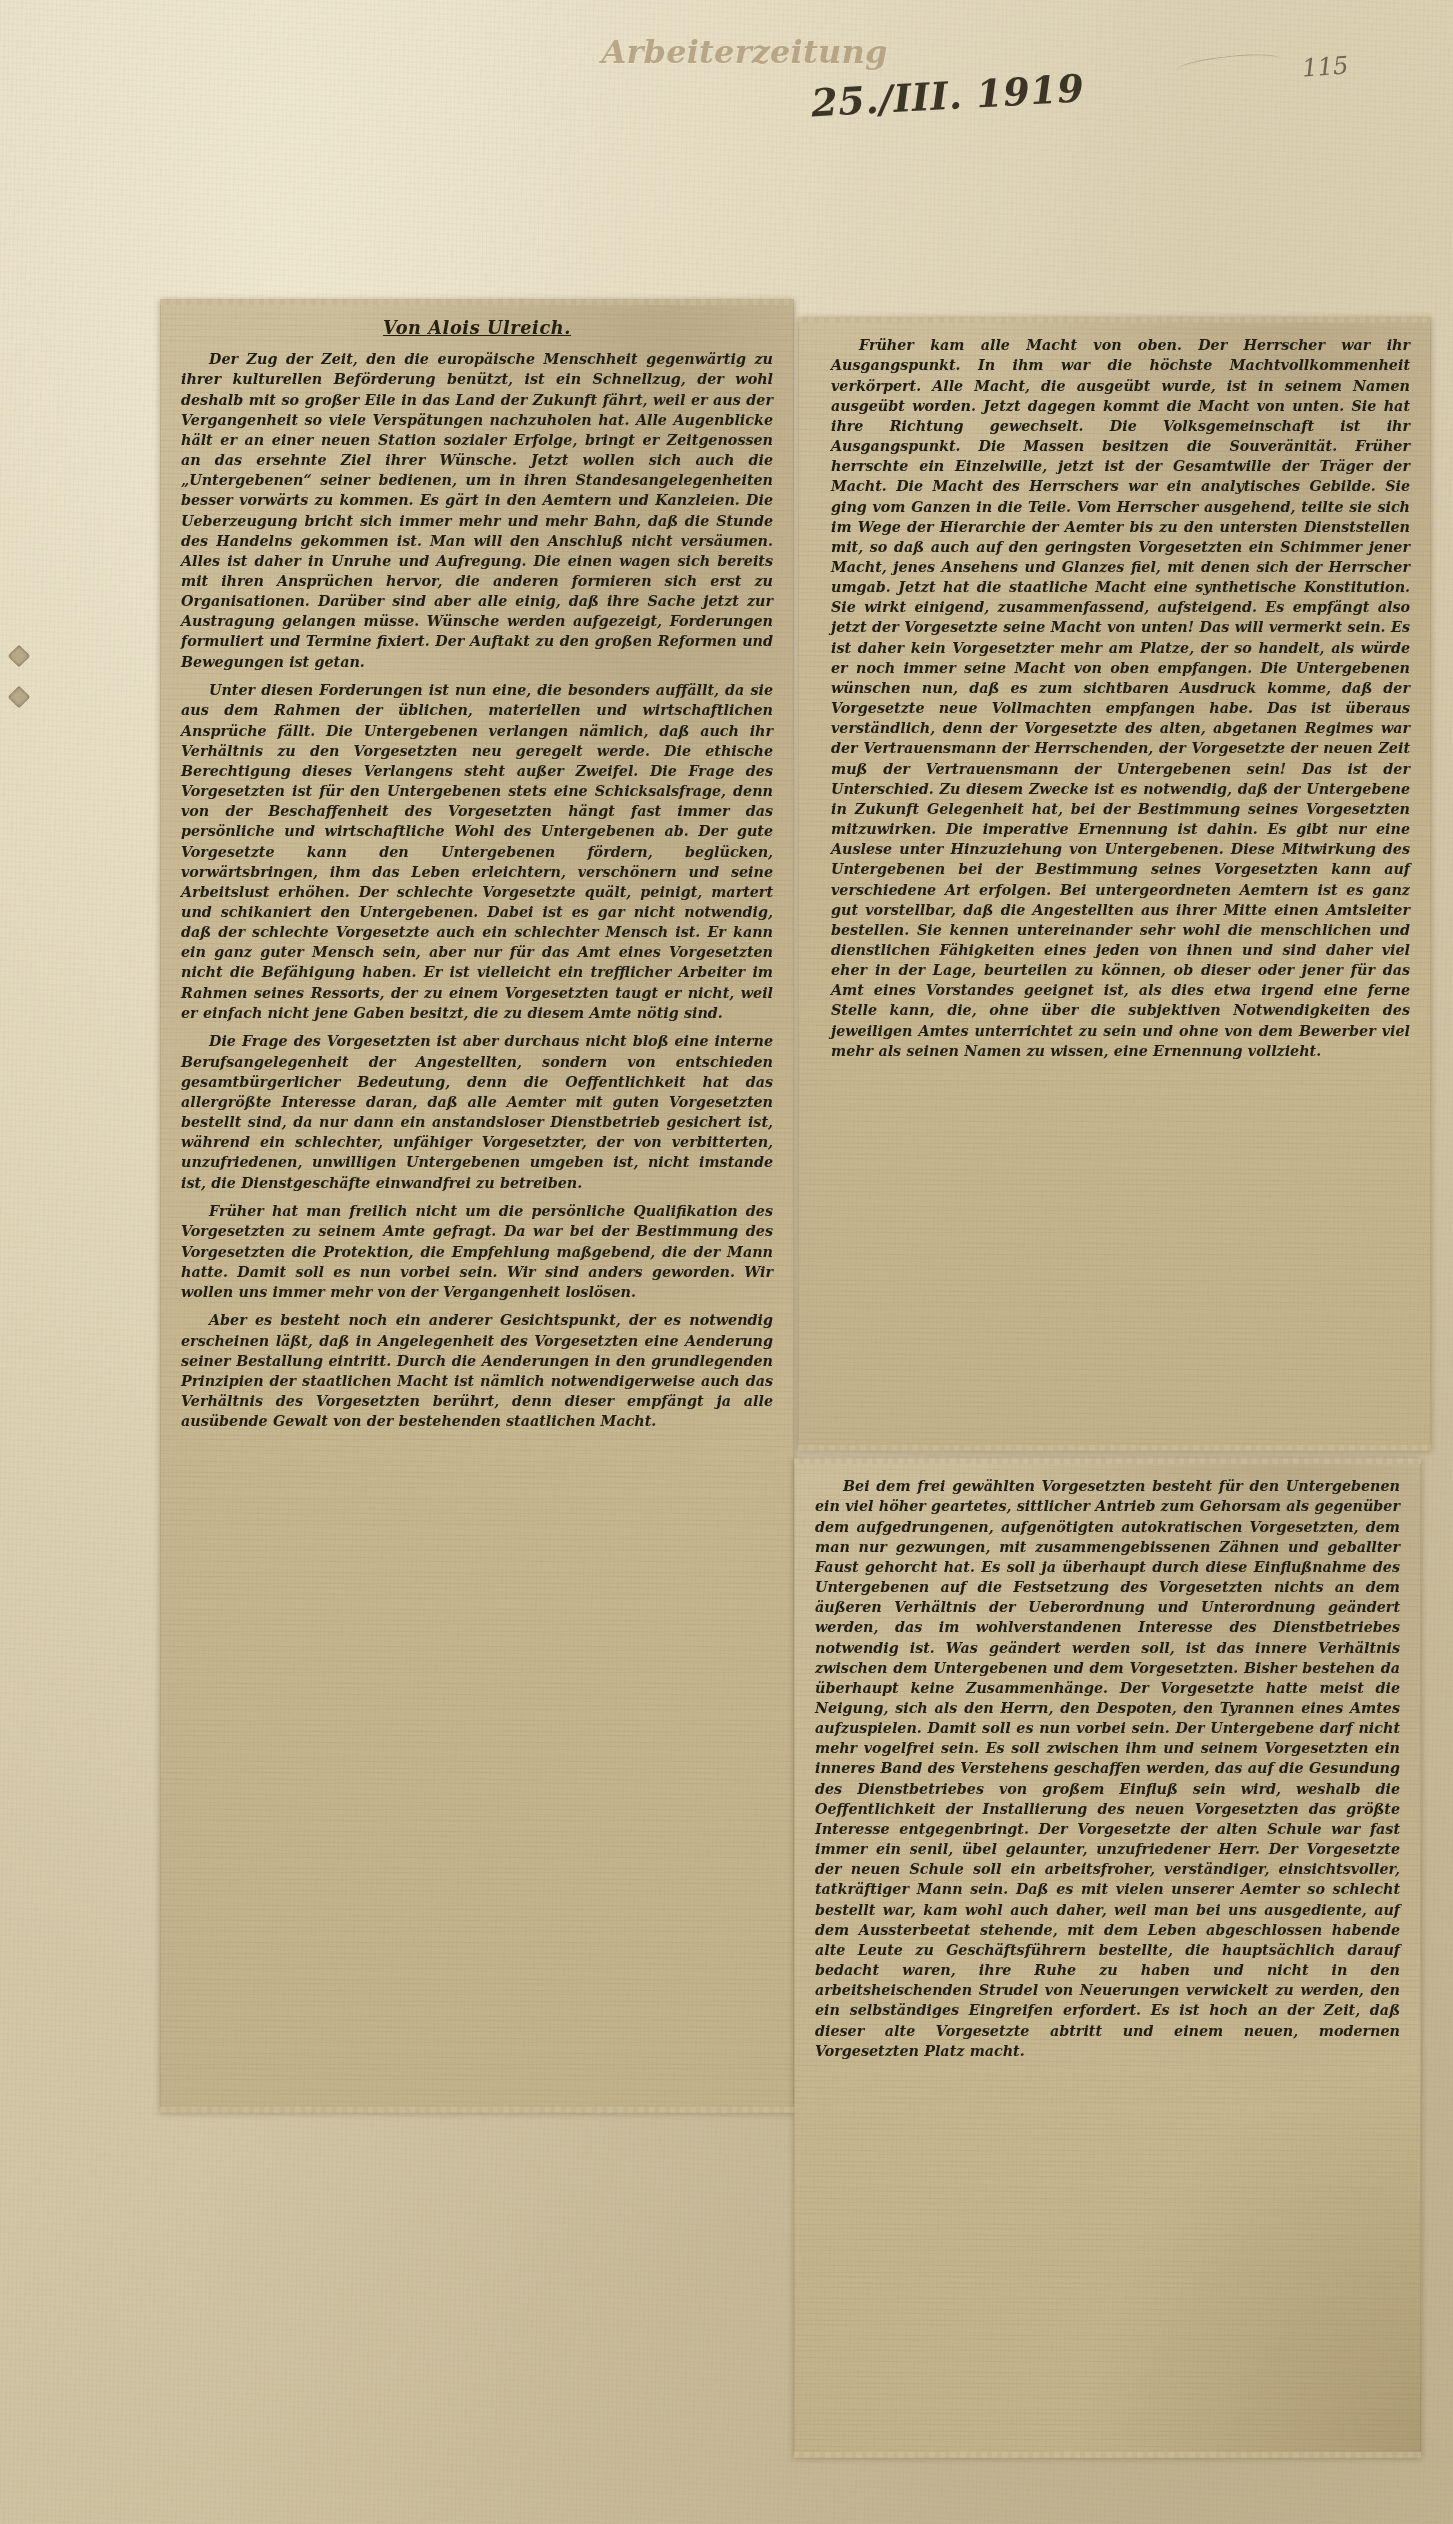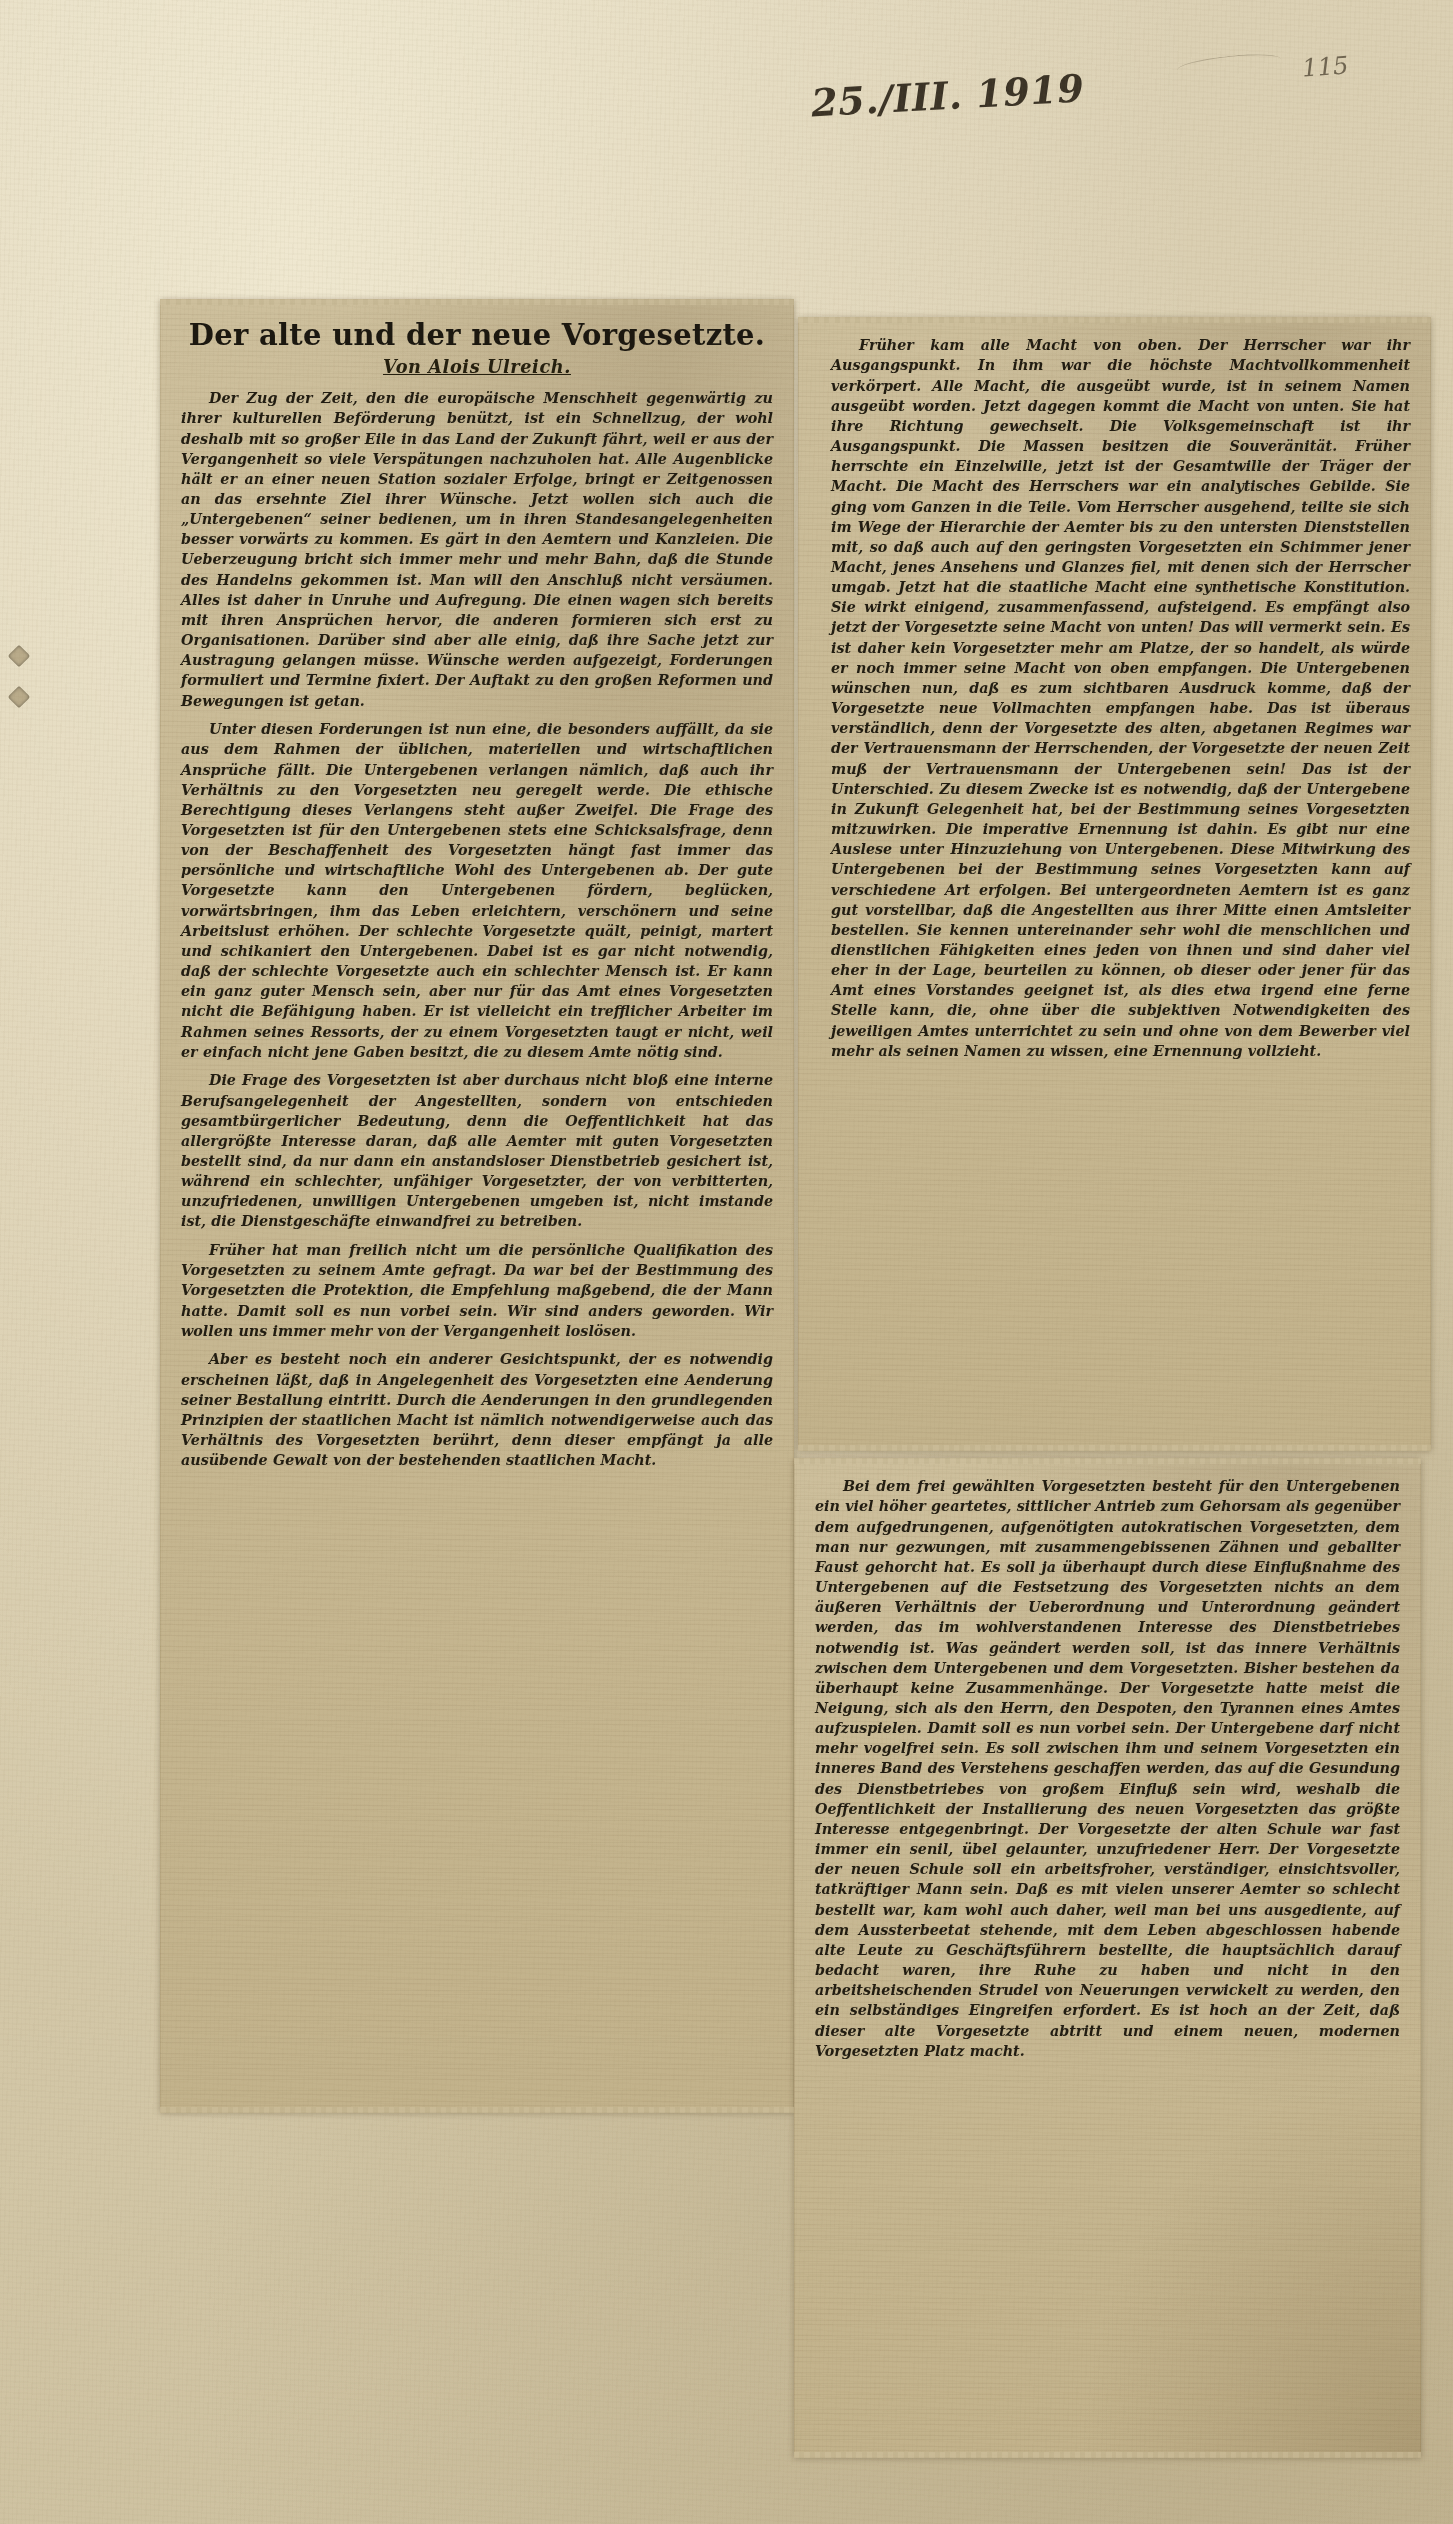--- a/index.html
+++ b/index.html
@@ -190,31 +190,31 @@
     right: 0; bottom: 0; width: 55%; height: 40%;
     background: radial-gradient(ellipse at 100% 100%, rgba(95,72,35,.22), rgba(0,0,0,0) 70%);
     pointer-events: none;
   }
 </style>
 </head>
 <body>
 
 <div id="sheet">
 
+  <div class="masthead frak">Arbeiterzeitung</div>
   <div class="pencil-mark"></div>
   <div class="folio-number">115</div>
   <div class="date-stamp">25./III. 1919</div>
 
   <div class="punch p1"></div>
   <div class="punch p2"></div>
 
   <div class="clip" id="clip-left">
     <div class="tear-top"></div>
     <div class="inner">
-      <h1 class="headline">Der alte und der neue Vorgesetzte.</h1>
       <div class="byline frak">Von Alois Ulreich.</div>
 
       <p class="body">Der Zug der Zeit, den die europäische Menschheit gegenwärtig zu ihrer kulturellen Beförderung benützt, ist ein Schnellzug, der wohl deshalb mit so großer Eile in das Land der Zukunft fährt, weil er aus der Vergangenheit so viele Verspätungen nachzuholen hat. Alle Augenblicke hält er an einer neuen Station sozialer Erfolge, bringt er Zeitgenossen an das ersehnte Ziel ihrer Wünsche. Jetzt wollen sich auch die „Untergebenen“ seiner bedienen, um in ihren Standesangelegenheiten besser vorwärts zu kommen. Es gärt in den Aemtern und Kanzleien. Die Ueberzeugung bricht sich immer mehr und mehr Bahn, daß die Stunde des Handelns gekommen ist. Man will den Anschluß nicht versäumen. Alles ist daher in Unruhe und Aufregung. Die einen wagen sich bereits mit ihren Ansprüchen hervor, die anderen formieren sich erst zu Organisationen. Darüber sind aber alle einig, daß ihre Sache jetzt zur Austragung gelangen müsse. Wünsche werden aufgezeigt, Forderungen formuliert und Termine fixiert. Der Auftakt zu den großen Reformen und Bewegungen ist getan.</p>
       <p class="body">Unter diesen Forderungen ist nun eine, die besonders auffällt, da sie aus dem Rahmen der üblichen, materiellen und wirtschaftlichen Ansprüche fällt. Die Untergebenen verlangen nämlich, daß auch ihr Verhältnis zu den Vorgesetzten neu geregelt werde. Die ethische Berechtigung dieses Verlangens steht außer Zweifel. Die Frage des Vorgesetzten ist für den Untergebenen stets eine Schicksalsfrage, denn von der Beschaffenheit des Vorgesetzten hängt fast immer das persönliche und wirtschaftliche Wohl des Untergebenen ab. Der gute Vorgesetzte kann den Untergebenen fördern, beglücken, vorwärtsbringen, ihm das Leben erleichtern, verschönern und seine Arbeitslust erhöhen. Der schlechte Vorgesetzte quält, peinigt, martert und schikaniert den Untergebenen. Dabei ist es gar nicht notwendig, daß der schlechte Vorgesetzte auch ein schlechter Mensch ist. Er kann ein ganz guter Mensch sein, aber nur für das Amt eines Vorgesetzten nicht die Befähigung haben. Er ist vielleicht ein trefflicher Arbeiter im Rahmen seines Ressorts, der zu einem Vorgesetzten taugt er nicht, weil er einfach nicht jene Gaben besitzt, die zu diesem Amte nötig sind.</p>
       <p class="body">Die Frage des Vorgesetzten ist aber durchaus nicht bloß eine interne Berufsangelegenheit der Angestellten, sondern von entschieden gesamtbürgerlicher Bedeutung, denn die Oeffentlichkeit hat das allergrößte Interesse daran, daß alle Aemter mit guten Vorgesetzten bestellt sind, da nur dann ein anstandsloser Dienstbetrieb gesichert ist, während ein schlechter, unfähiger Vorgesetzter, der von verbitterten, unzufriedenen, unwilligen Untergebenen umgeben ist, nicht imstande ist, die Dienstgeschäfte einwandfrei zu betreiben.</p>
       <p class="body">Früher hat man freilich nicht um die persönliche Qualifikation des Vorgesetzten zu seinem Amte gefragt. Da war bei der Bestimmung des Vorgesetzten die Protektion, die Empfehlung maßgebend, die der Mann hatte. Damit soll es nun vorbei sein. Wir sind anders geworden. Wir wollen uns immer mehr von der Vergangenheit loslösen.</p>
       <p class="body">Aber es besteht noch ein anderer Gesichtspunkt, der es notwendig erscheinen läßt, daß in Angelegenheit des Vorgesetzten eine Aenderung seiner Bestallung eintritt. Durch die Aenderungen in den grundlegenden Prinzipien der staatlichen Macht ist nämlich notwendigerweise auch das Verhältnis des Vorgesetzten berührt, denn dieser empfängt ja alle ausübende Gewalt von der bestehenden staatlichen Macht.</p>
     </div>
     <div class="tear-bottom"></div>
   </div>

